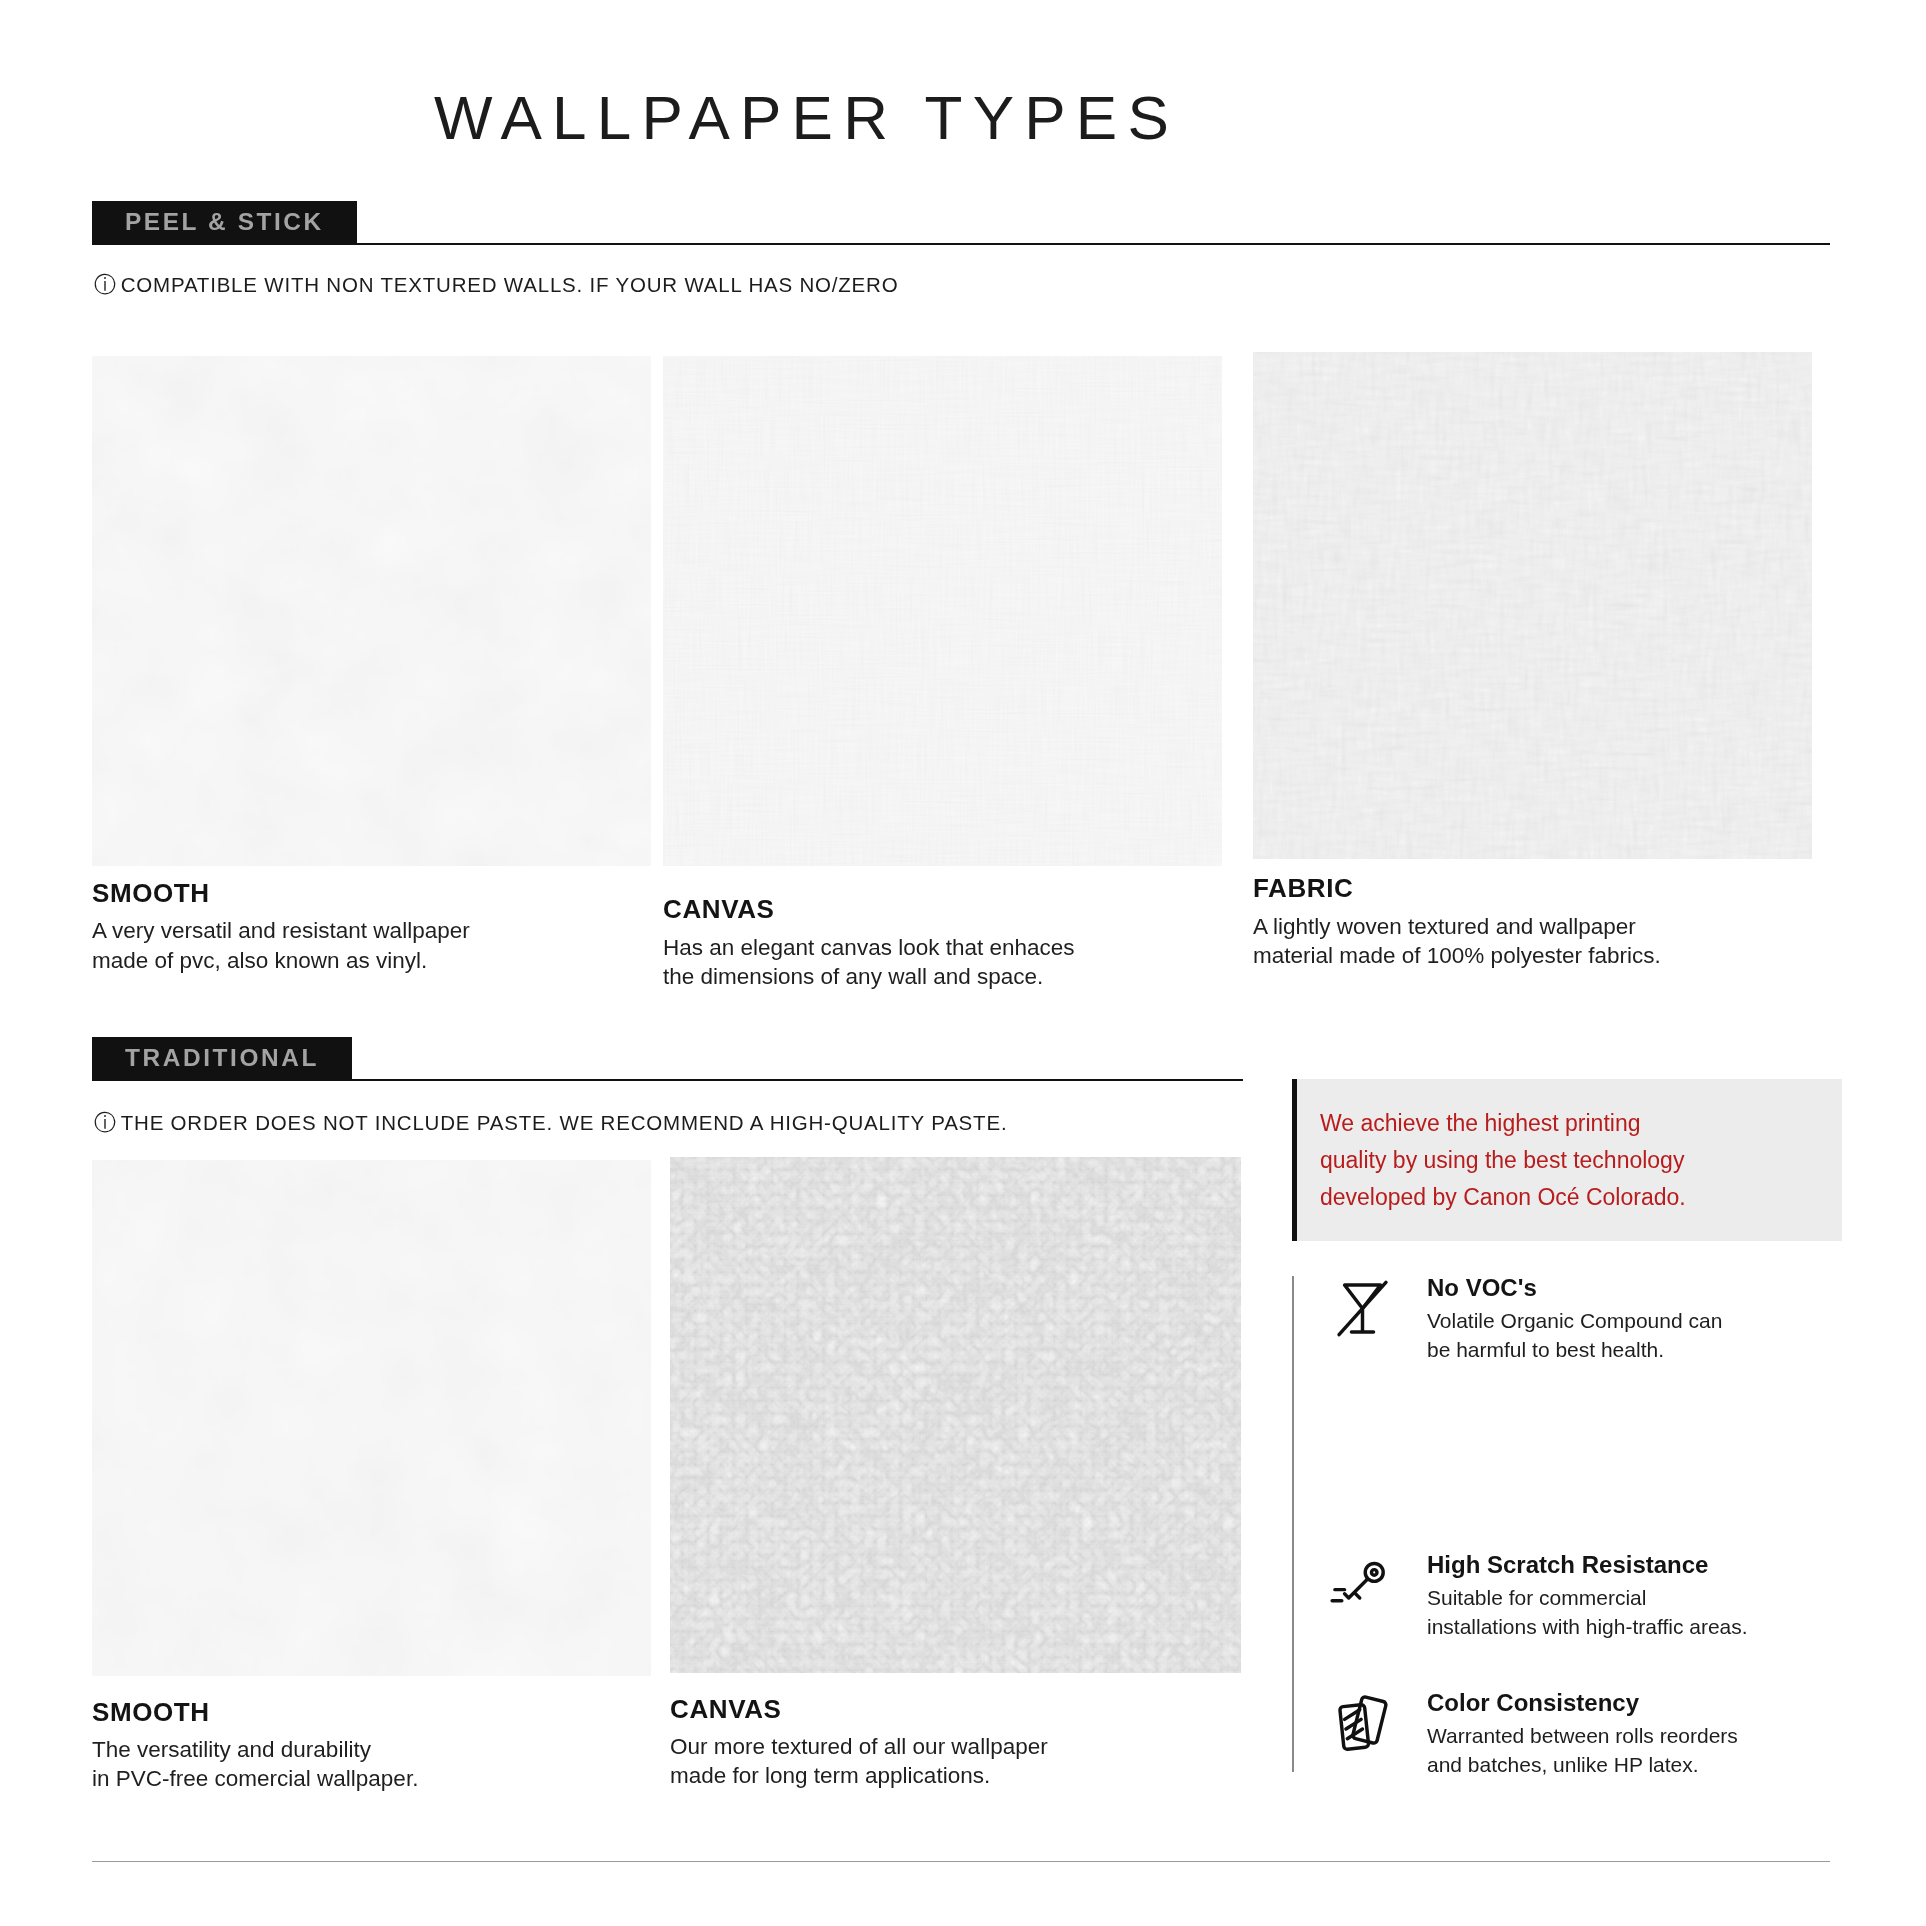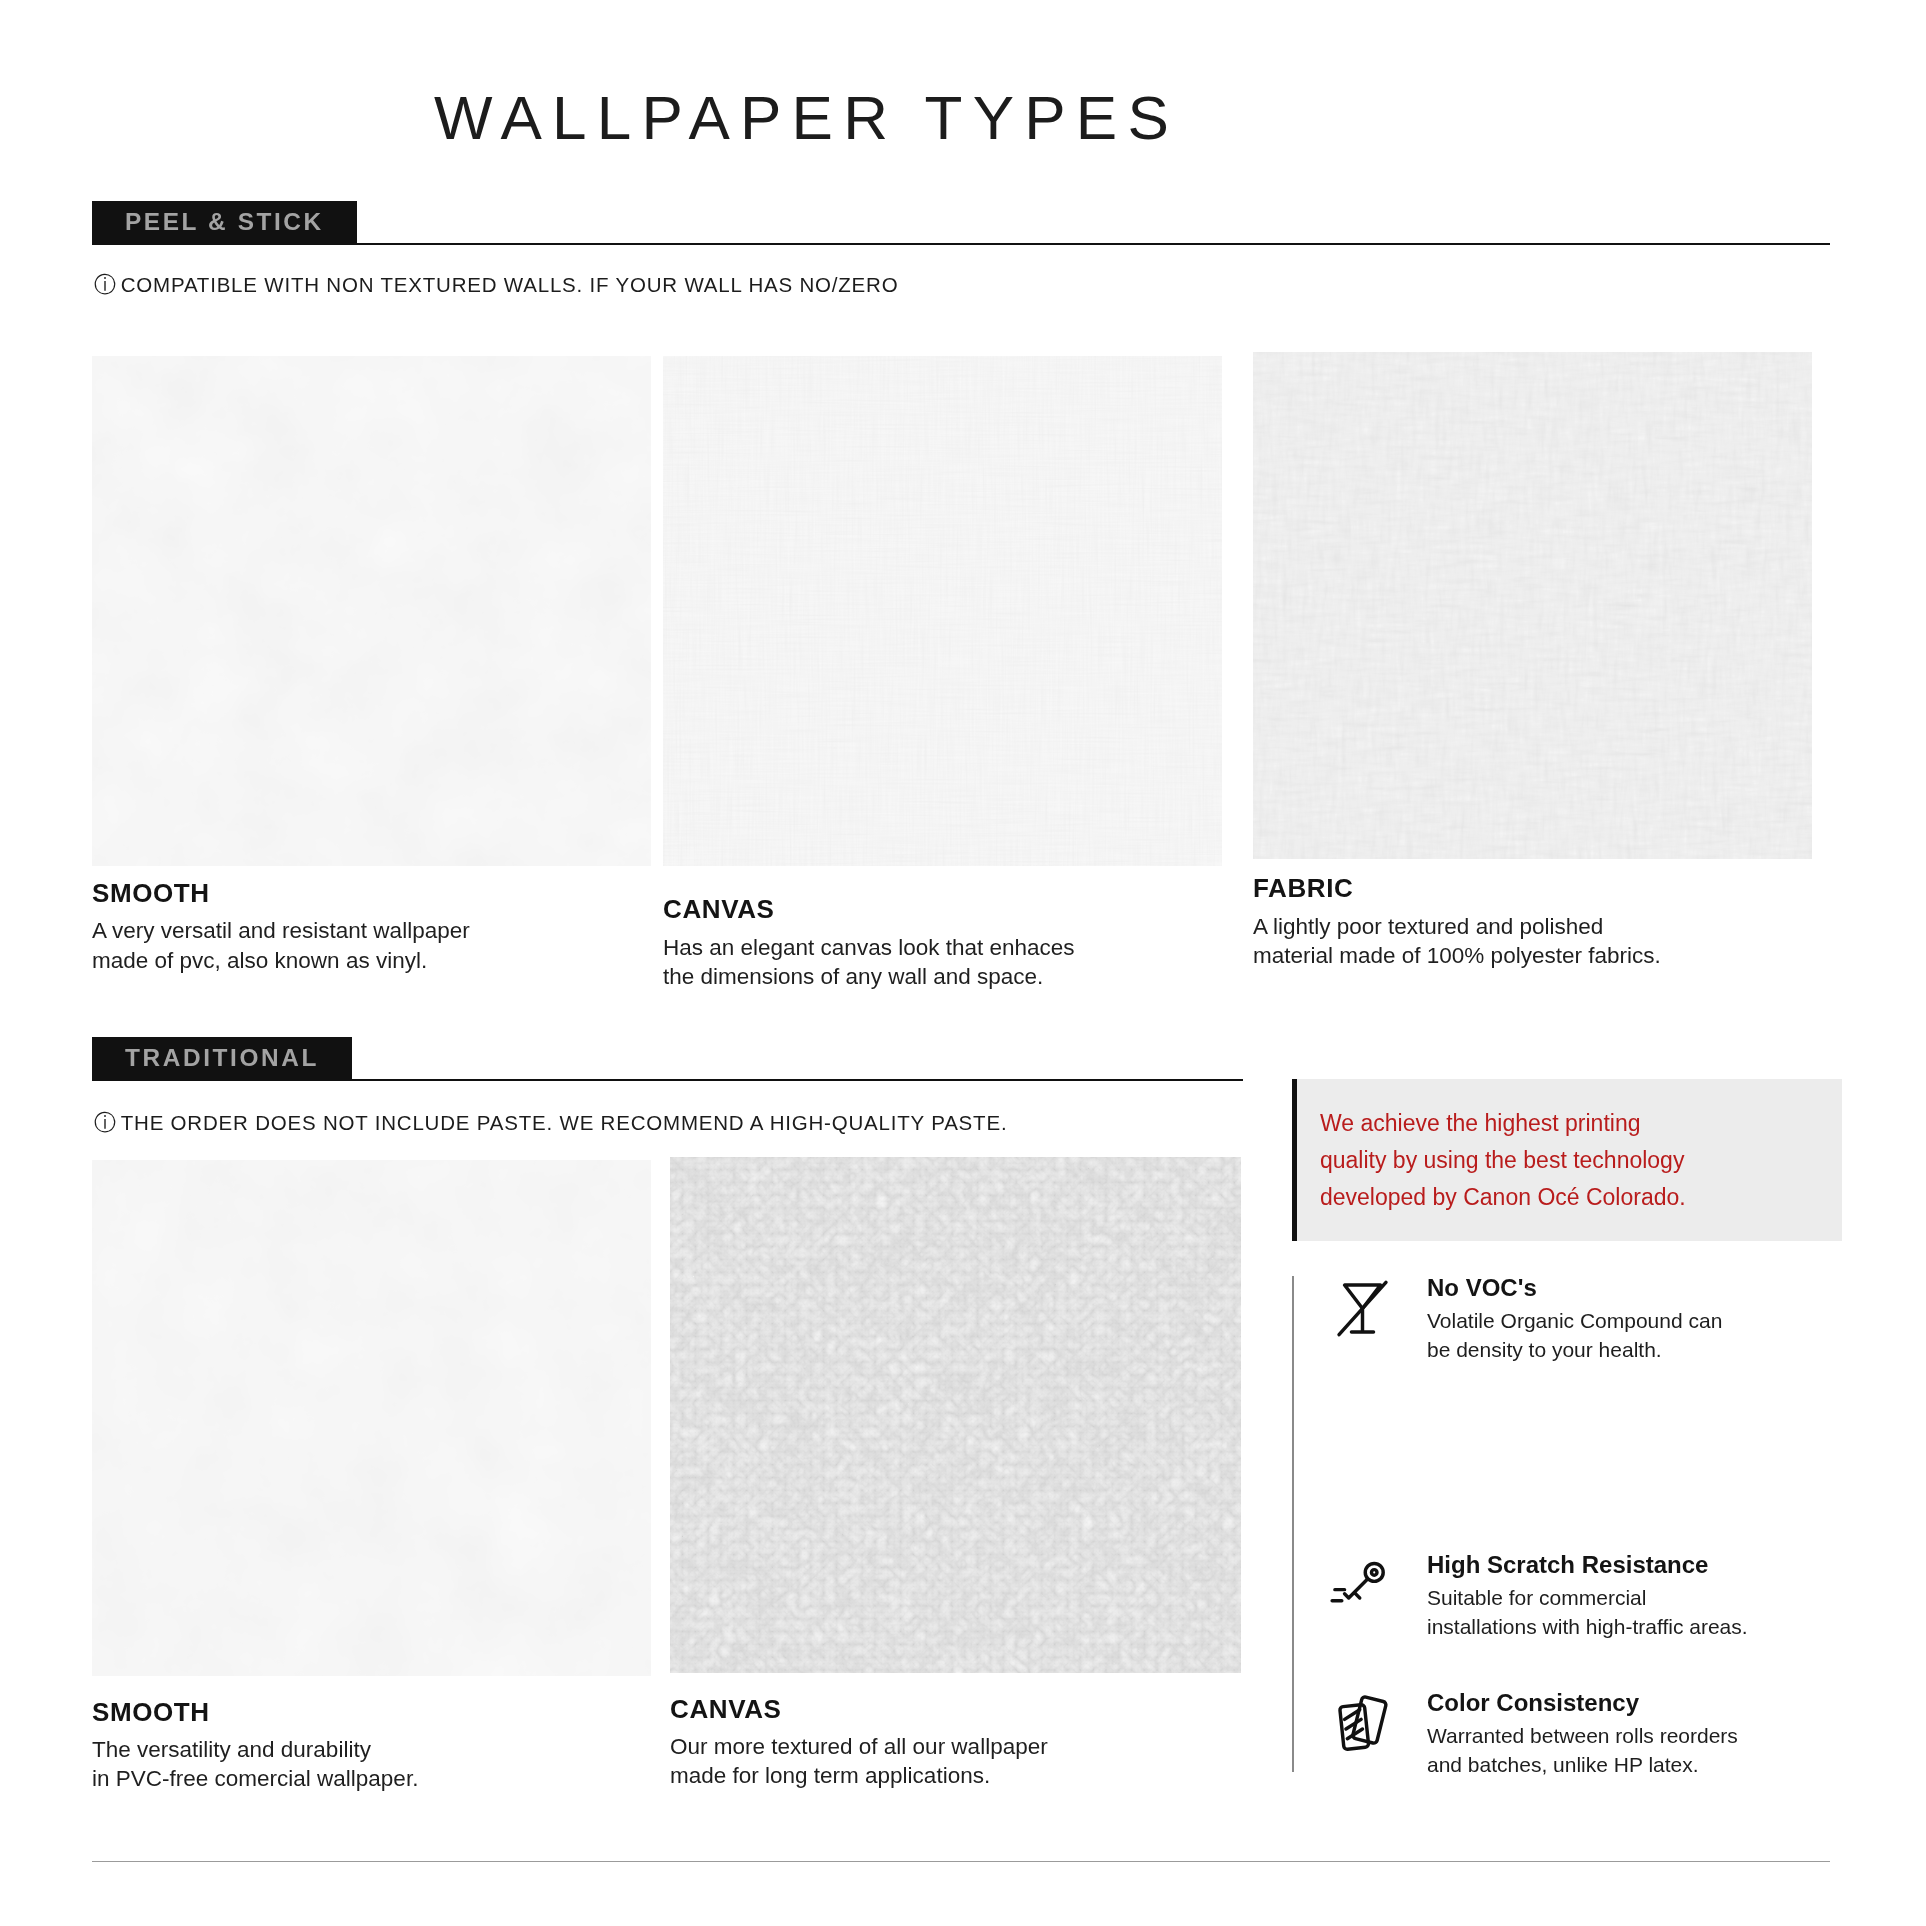--- a/index.html
+++ b/index.html
@@ -155,21 +155,21 @@
   </div>
 
   <div class="swatch-col" id="ps-fabric">
     <div class="swatch">
       <svg viewBox="0 0 871 790" width="559" height="507">
           <rect width="100%" height="100%" filter="url(#tex-fabric1)"></rect>
         </svg>
     </div>
     <div class="swatch-name">FABRIC</div>
     <div class="swatch-desc">
-      <div>A lightly poor textured and polished</div>
+      <div>A lightly woven textured and wallpaper</div>
       <div>material made of 100% polyester fabrics.</div>
     </div>
   </div>
 
   <div class="section-rule" id="rule-trad">
     <span class="section-label">TRADITIONAL</span>
   </div>
 
   <div class="note" id="note-trad">
     <div><span class="info-icon">ⓘ</span><span>THE ORDER DOES NOT INCLUDE PASTE. WE RECOMMEND A HIGH-QUALITY PASTE.</span></div>
@@ -214,21 +214,21 @@
       <svg viewBox="0 0 100 100" fill="none" stroke="#111" stroke-width="5" stroke-linecap="round" stroke-linejoin="round">
         <path d="M24 16 H76 L50 50 Z"></path>
         <path d="M50 50 V82 M34 84 H66"></path>
         <path d="M16 88 L84 12"></path>
       </svg>
     </span>
     <div class="f-text">
       <div class="f-title">No VOC's</div>
       <div class="f-desc">
         <div>Volatile Organic Compound can</div>
-        <div>be density to your health.</div>
+        <div>be harmful to best health.</div>
       </div>
     </div>
   </div>
 
 
   <div class="feature" id="feat-scratch">
     <span class="f-icon">
       <svg viewBox="0 0 100 100" fill="none" stroke="#111" stroke-width="5" stroke-linecap="round" stroke-linejoin="round">
         <circle cx="67" cy="31" r="13"></circle>
         <circle cx="67" cy="31" r="4"></circle>

